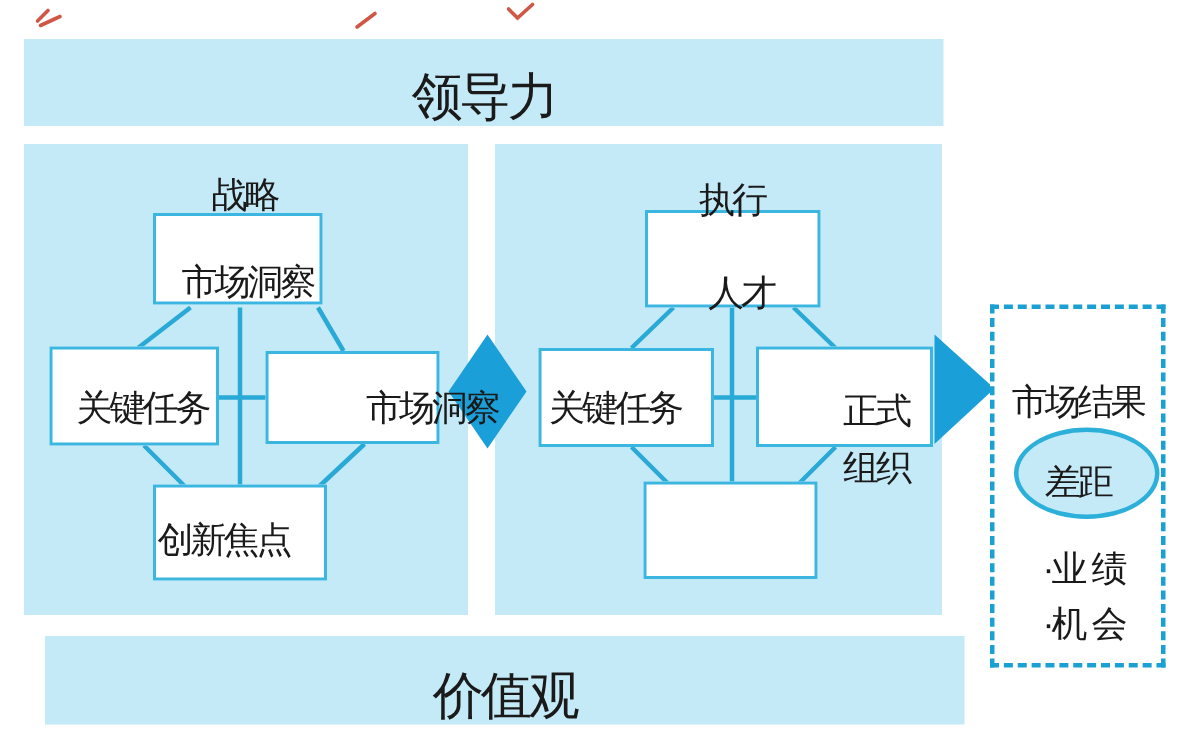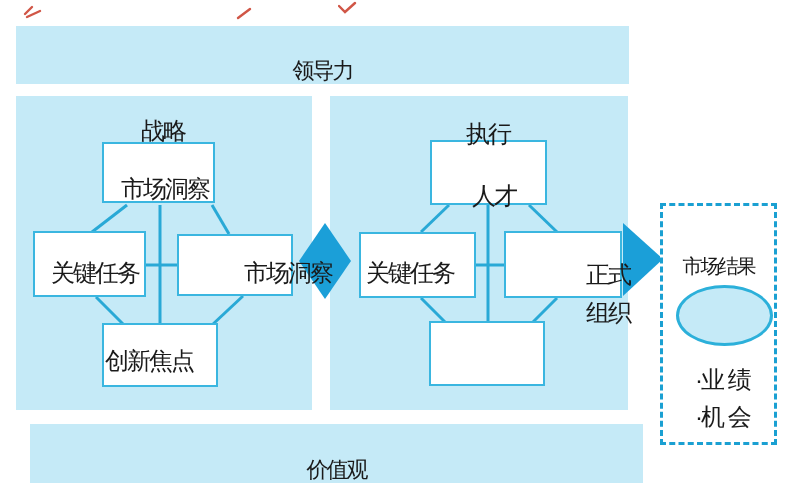--- a/index.html
+++ b/index.html
@@ -9,48 +9,48 @@
   }
   html,body{margin:0;padding:0;background:#fff;}
   #stage{
     position:relative;width:800px;height:500px;overflow:hidden;background:#ffffff;
     font-family:"Liberation Sans","DejaVu Sans",sans-serif;color:var(--text);
   }
   .bar{
     position:absolute;left:16px;width:613px;height:58px;background:var(--panel-fill);
     display:flex;justify-content:center;align-items:flex-end;z-index:0;
   }
-  .bar .bar-label{font-size:22px;letter-spacing:-2px;padding-bottom:2px;line-height:1;}
+  .bar .bar-label{font-size:34px;letter-spacing:-2px;padding-bottom:2px;line-height:1;}
   #leadership-bar{top:26px;}
   #values-bar{top:424px;height:59px;margin-left:14px;}
   .panel{position:absolute;top:96px;height:314px;background:var(--panel-fill);z-index:0;}
   #strategy-panel{left:16px;width:296px;}
   #execution-panel{left:330px;width:298px;}
   #wires{position:absolute;left:0;top:0;z-index:1;}
   #wires line{stroke:var(--connector-line);stroke-width:3;}
   #wires polygon{fill:var(--accent-blue);}
   .wbox{
     position:absolute;background:#ffffff;border:2px solid var(--box-border);
     box-sizing:border-box;z-index:2;
   }
   .lab{
     position:absolute;z-index:3;font-size:24px;line-height:1.18;letter-spacing:-2px;
     white-space:nowrap;color:var(--text);
   }
-  .two-line{white-space:pre-line;line-height:38px;margin-left:24px;}
+  .two-line{white-space:pre-line;line-height:38px;}
   #results-box{
     position:absolute;left:660px;top:203px;width:117px;height:242px;box-sizing:border-box;
     border:3px dashed var(--dashed-border);background:#ffffff;z-index:2;
   }
   #gap-ellipse{
     position:absolute;left:13px;top:79px;width:97px;height:61px;border-radius:50%;
     background:var(--ellipse-fill);border:3px solid var(--ellipse-border);box-sizing:border-box;
   }
   .centered-lab{
-    position:absolute;left:0;right:0;text-align:center;font-size:20px;
+    position:absolute;left:0;right:0;text-align:center;font-size:24px;
     letter-spacing:-2px;line-height:1.15;z-index:3;white-space:nowrap;
   }
   #results-title{top:49px;}
   #gap-label{top:102px;}
   #results-items{position:absolute;left:32px;top:155px;font-size:24px;letter-spacing:-2px;line-height:37px;z-index:3;white-space:nowrap;}
   .red-mark{position:absolute;z-index:5;opacity:.9;}
   .red-mark path{stroke:var(--red-mark);stroke-width:2.4;fill:none;stroke-linecap:round;}
 </style>
 </head>
 <body>
@@ -113,20 +113,21 @@
 
   <div class="lab" style="left:466px;top:120px">执行</div>
   <div class="lab" style="left:472px;top:182px">人才</div>
   <div class="lab" style="left:366px;top:259px">关键任务</div>
   <div class="lab two-line" style="left:562px;top:256px">正式
 组织</div>
 
   <div id="results-box">
     <div id="gap-ellipse"></div>
     <div class="centered-lab" id="results-title">市场结果</div>
+    <div class="centered-lab" id="gap-label">差距</div>
     <div id="results-items">
       <div>·业 绩</div>
       <div>·机 会</div>
     </div>
   </div>
 
   <div class="bar" id="values-bar">
     <span class="bar-label">价值观</span>
   </div>
 

